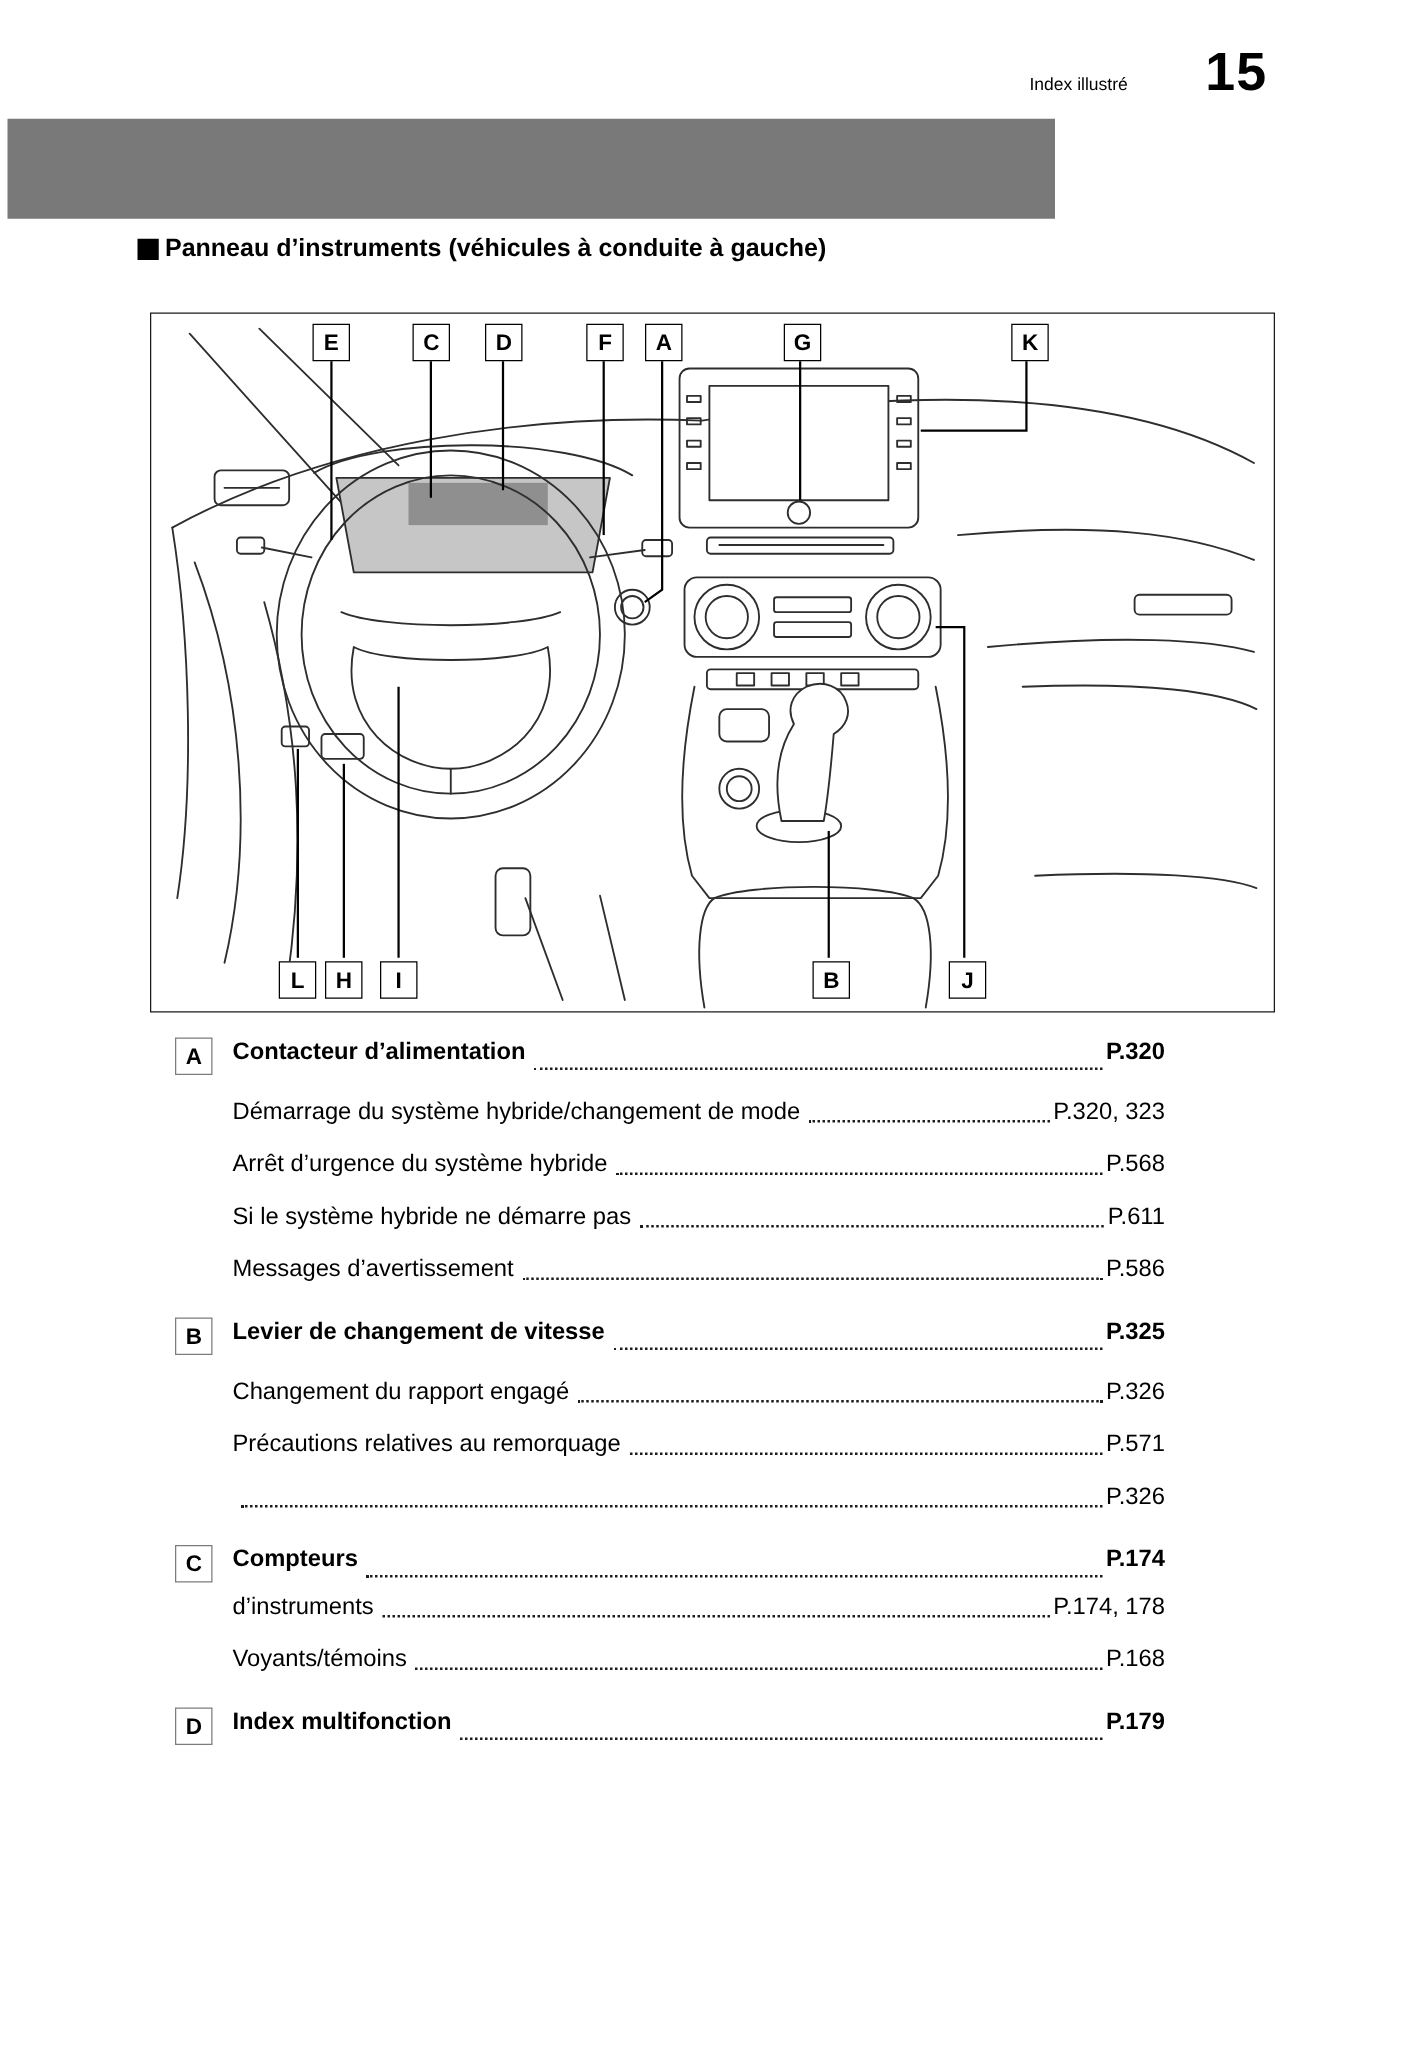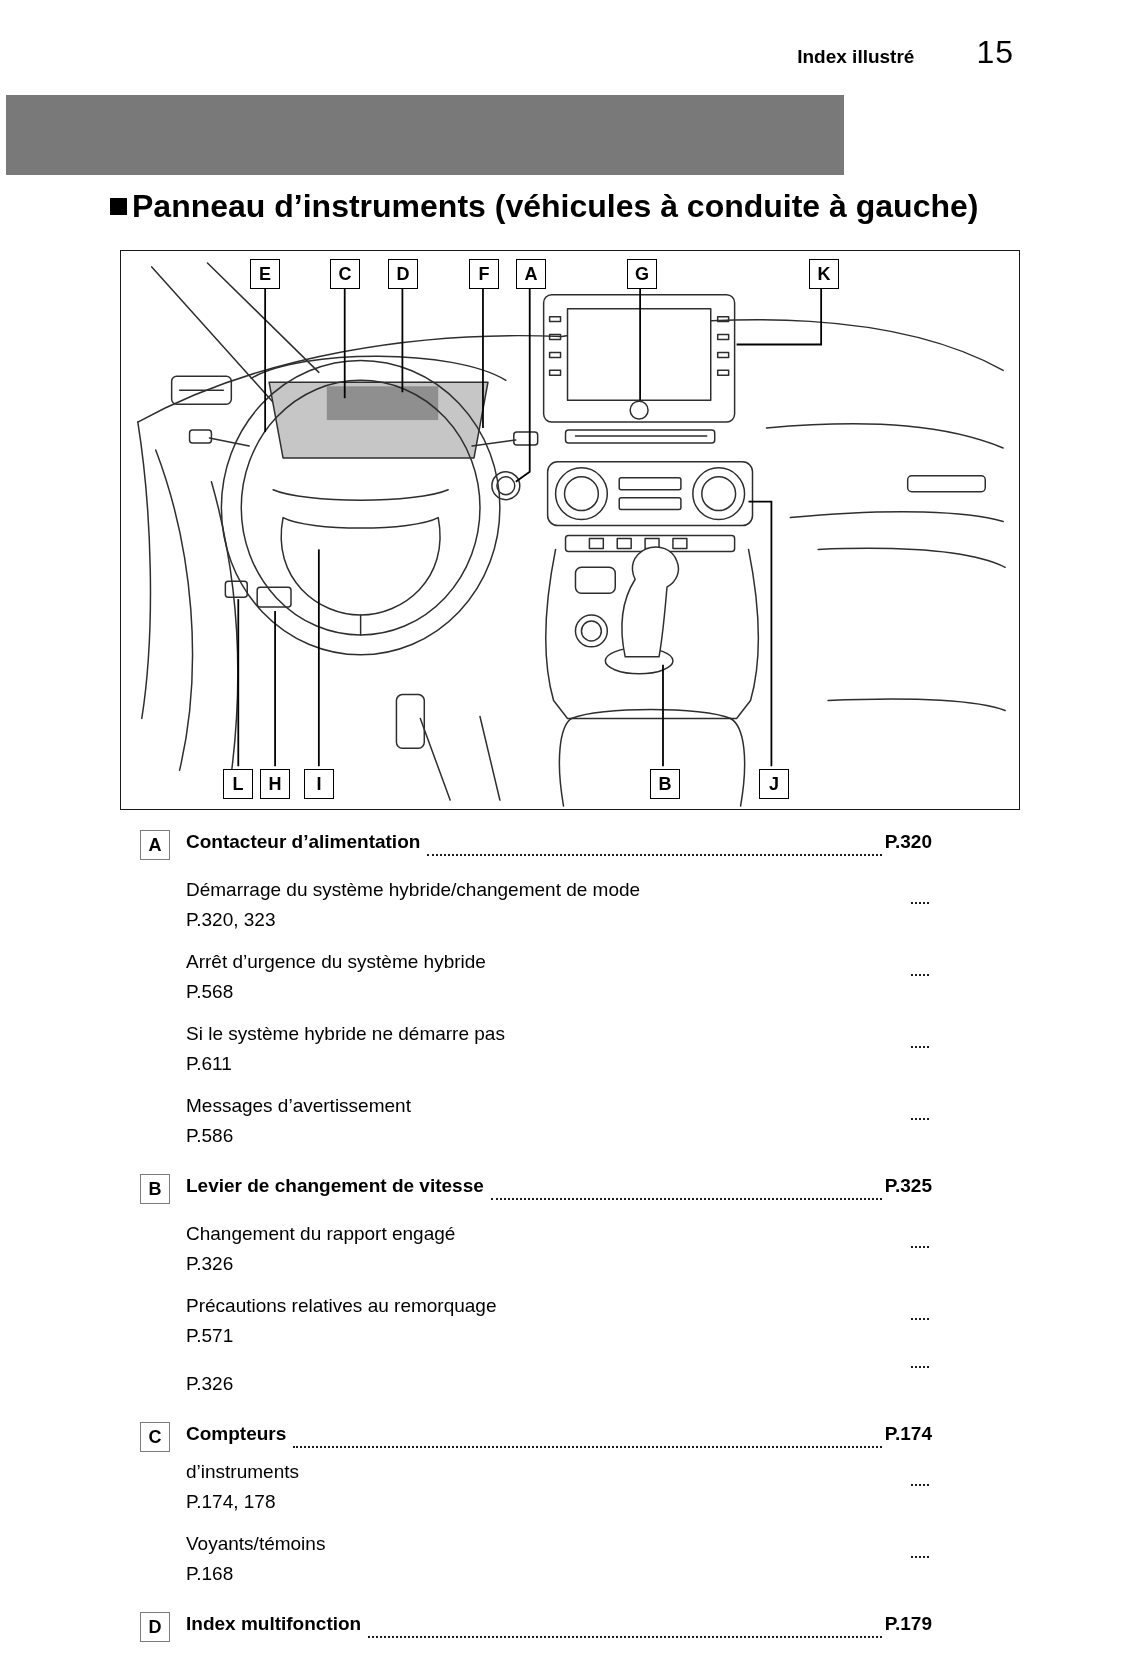--- a/index.html
+++ b/index.html
@@ -6,28 +6,28 @@
   html,body { background:#ffffff; }
   body {
     width:1142px; height:1654px; position:relative;
     font-family:"Liberation Sans", sans-serif; color:#000;
   }
   
   .header {
     position:absolute; top:34px; left:0; right:128px;
     display:flex; justify-content:flex-end; align-items:baseline; gap:62px;
   }
-  .header-title { font-size:19px; font-weight:bold; }
-  .page-number { font-size:32px; font-weight:normal; letter-spacing:1px; }
+  .header-title { font-size:14px; font-weight:normal; }
+  .page-number { font-size:43px; font-weight:bold; letter-spacing:1px; }
   
   .banner { position:absolute; top:95px; left:6px; width:838px; height:80px; background:#797979; }
   
   .section-title {
     position:absolute; top:188px; left:110px;
-    font-size:32px; font-weight:bold; display:flex; align-items:center;
+    font-size:20px; font-weight:bold; display:flex; align-items:center;
   }
   .square-bullet { width:17px; height:17px; background:#000; display:inline-block; margin-right:5px; flex:none; }
   
   .diagram {
     position:absolute; top:250px; left:120px; width:900px; height:560px;
     border:1.5px solid #1a1a1a; background:#fff;
   }
   .diagram svg { position:absolute; top:0; left:0; }
   .callout {
     position:absolute; width:30px; height:30px; background:#fff;
@@ -38,21 +38,21 @@
   .index { position:absolute; top:830px; left:140px; width:792px; font-size:19px; line-height:24px; }
   .entry { margin-top:26px; }
   .entry:first-child { margin-top:0; }
   .entry-head { display:flex; align-items:baseline; }
   .letter-box {
     flex:none; width:30px; height:30px; border:1.5px solid #7c7c7c; background:#fff;
     display:flex; align-items:center; justify-content:center;
     font-weight:bold; font-size:18px; align-self:center; margin-right:16px;
   }
   .entry-head .label, .entry-head .page { font-weight:bold;text-align:right; }
-  .sub { display:flex; align-items:baseline; margin-top:18px; padding-left:46px;flex-direction:column; }
+  .sub { display:flex; align-items:baseline; margin-top:18px; padding-left:46px; }
   .sub.cont { margin-top:8px; }
   .label { white-space:nowrap; }
   .leader {
     flex:1 1 auto; min-width:18px; margin:0 3px 0 7px;
     border-bottom:2.6px dotted #1c1c1c; align-self:flex-end; margin-bottom:4px;
   }
   .page { white-space:nowrap; }
 </style>
 </head>
 <body>

